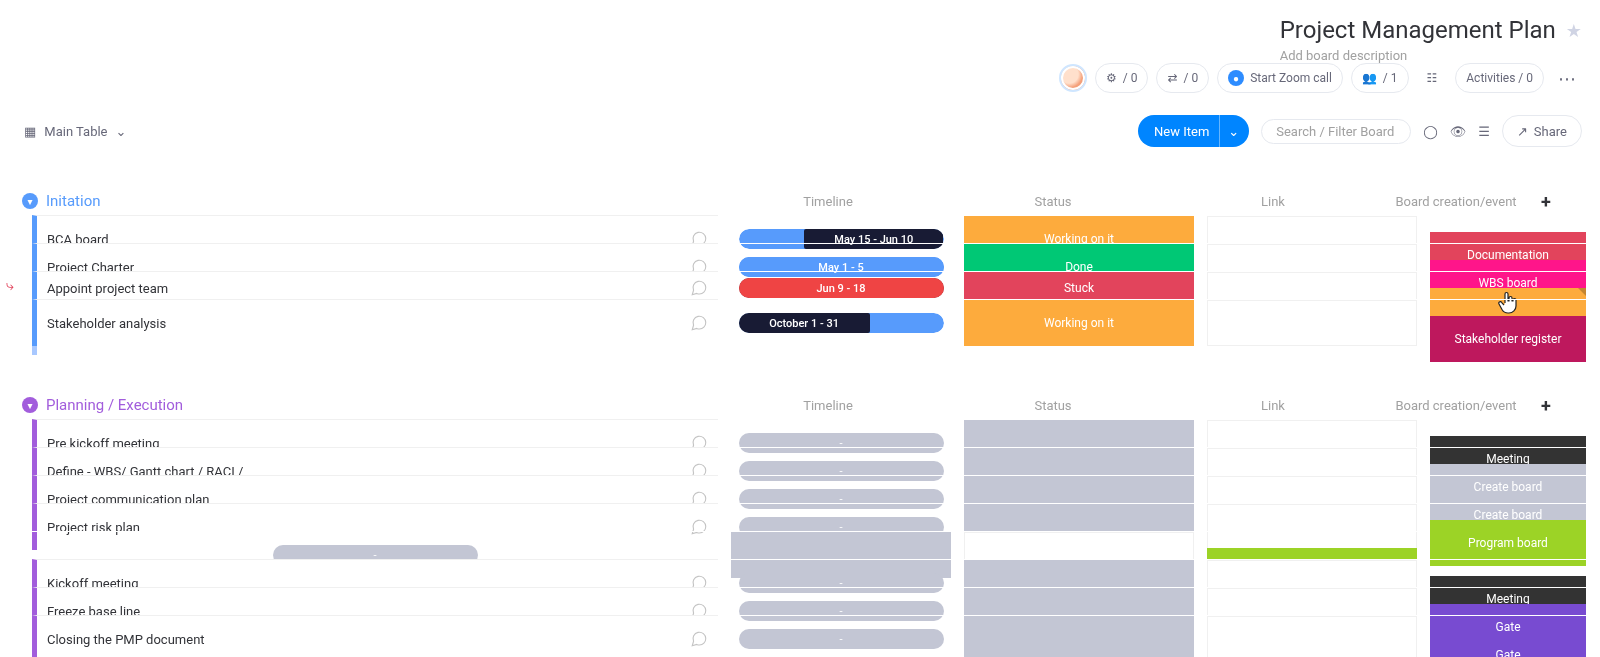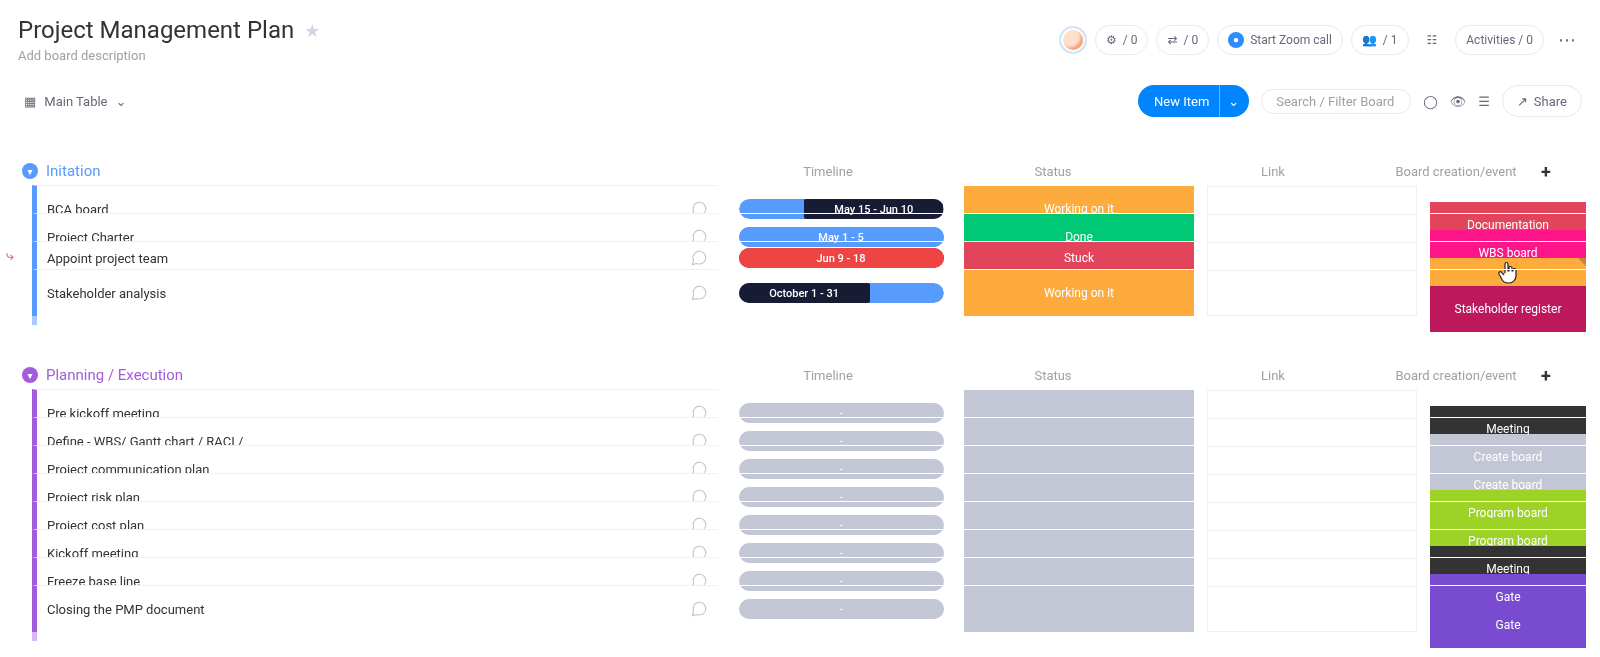--- a/index.html
+++ b/index.html
@@ -4,21 +4,21 @@
 <style>
   * { box-sizing: border-box; }
   body {
     margin: 0;
     font-family: -apple-system, BlinkMacSystemFont, "Segoe UI", Roboto, Helvetica, Arial, sans-serif;
     background: #fff;
     color: #323338;
     font-size: 13px;
   }
   .page { padding: 16px 18px 40px; }
-  .hdr { display: flex; align-items: center; justify-content: space-between; }
+  .hdr { display: flex; align-items: flex-end; justify-content: space-between; flex-direction: column; }
   .hdr-left { display: flex; flex-direction: column; }
   .title-row { display: flex; align-items: center; gap: 10px; }
   .title { font-size: 24px; font-weight: 400; color: #323338; }
   .star { color: #d0d4e4; font-size: 18px; cursor: pointer; }
   .desc { font-size: 13px; color: #a1a1a1; margin-top: 4px; cursor: text; }
   .hdr-right { display: flex; align-items: center; gap: 8px; }
   .pill {
     display: inline-flex; align-items: center; gap: 6px;
     border: 1px solid #e6e9ef; border-radius: 16px; padding: 4px 10px;
     font-size: 12px; color: #676879; background: #fff; cursor: pointer;
@@ -373,26 +373,20 @@
               <div class="st-cell-inner" style="background:#c3c6d4"></div>
             </div>
             <div class="link-cell">
               <div class="link-cell-inner"></div>
             </div>
             <div class="tag-cell">
               <div class="tag-cell-inner" style="background:#9cd326">Program board</div>
             </div>
           </div>
           <div class="row">
-            <div class="name-cell" style="border-left-color:#a25ddc">
-              <span class="name-txt">Project cost plan</span>
-              <span class="chat-ic"><svg viewBox="0 0 24 24" width="18" height="18" fill="none" stroke="#c4c4c4" stroke-width="1.5">
-                  <path d="M21 11.5a8.38 8.38 0 0 1-8.5 8.5 8.5 8.5 0 0 1-3.5-.74L3 21l1.74-6A8.5 8.5 0 1 1 21 11.5z"></path>
-                </svg></span>
-            </div>
             <div class="tl-cell">
               <div class="tl-empty">-</div>
             </div>
             <div class="st-cell">
               <div class="st-cell-inner" style="background:#c3c6d4"></div>
             </div>
             <div class="link-cell">
               <div class="link-cell-inner"></div>
             </div>
             <div class="tag-cell">

